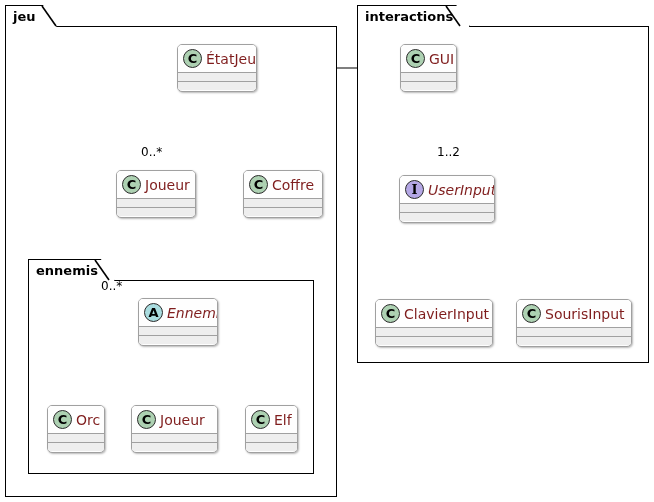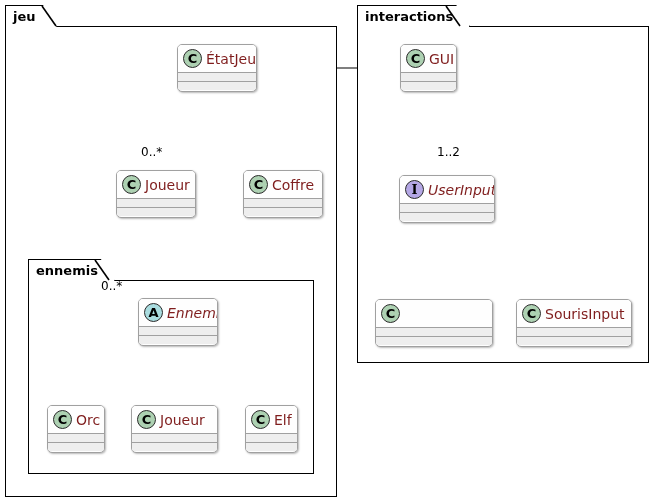--- a/index.html
+++ b/index.html
@@ -322,20 +322,21 @@
       <span class="stereo i">I</span>
       <span class="cls-name italic">UserInput</span>
     </div>
     <div class="cls-sec"></div>
     <div class="cls-sec"></div>
   </div>
 
   <div class="cls" style="left:375px; top:299px; width:118px; height:48px;">
     <div class="cls-head">
       <span class="stereo c">C</span>
+      <span class="cls-name">ClavierInput</span>
     </div>
     <div class="cls-sec"></div>
     <div class="cls-sec"></div>
   </div>
 
   <div class="cls" style="left:516px; top:299px; width:116px; height:48px;">
     <div class="cls-head">
       <span class="stereo c">C</span>
       <span class="cls-name">SourisInput</span>
     </div>

